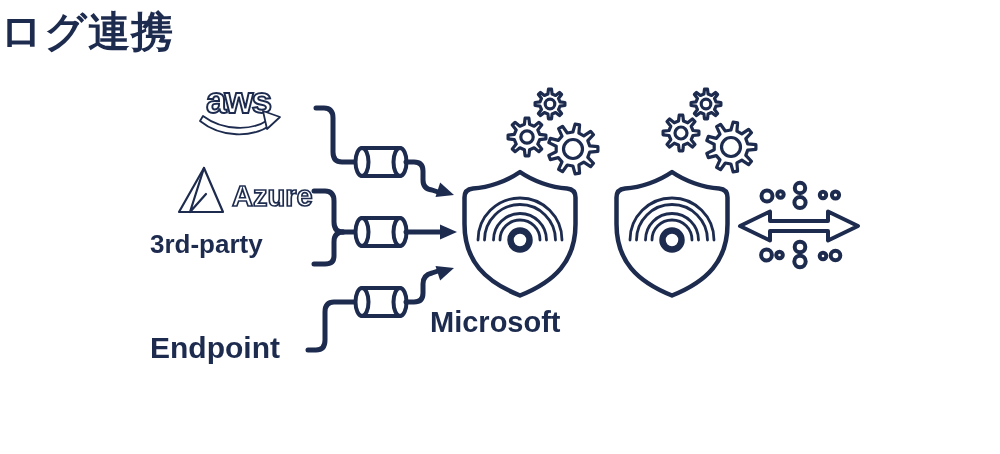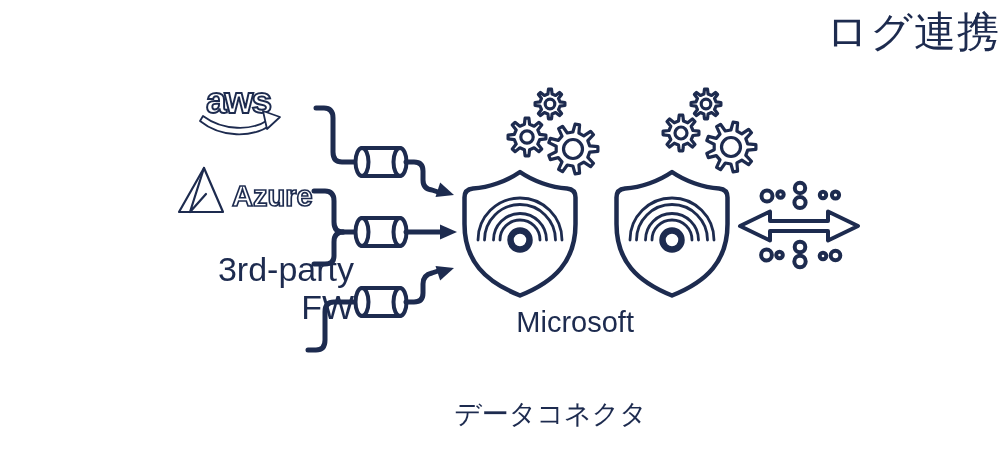--- a/index.html
+++ b/index.html
@@ -2,23 +2,23 @@
 <html style="--ink: #1d2b4f; --bg: #ffffff;"><head>
 <meta charset="utf-8">
 <style>
   html,body{margin:0;padding:0;background:#fff;}
   .stage{
     position:relative;width:1000px;height:454px;overflow:hidden;
     background:var(--bg,#ffffff);
     font-family:"Liberation Sans","DejaVu Sans",sans-serif;
     color:var(--ink,#1d2b4f);
   }
-  .label{position:absolute;text-align:right;font-weight:400;line-height:1.13;margin-left:24px;}
+  .label{position:absolute;text-align:left;font-weight:700;line-height:1.13;}
   #title{left:0;right:0;top:8px;font-size:42px;letter-spacing:1px;}
-  #lbl-3rd{left:150px;width:180px;top:250px;font-size:34px;}
+  #lbl-3rd{left:150px;width:180px;top:230px;font-size:26px;}
   #lbl-endpoint{left:150px;width:180px;top:331px;font-size:30px;}
   #lbl-ms{left:430px;width:180px;top:306px;font-size:29px;}
   #cap-src{left:140px;width:200px;top:399px;font-size:27px;}
   #cap-conn{left:418px;width:205px;top:399px;font-size:27px;}
   svg.diagram{position:absolute;left:0;top:0;}
   .stroke{fill:none;stroke:var(--ink,#1d2b4f);stroke-linecap:round;stroke-linejoin:round;}
   .fillw{fill:#ffffff;stroke:var(--ink,#1d2b4f);stroke-linejoin:round;}
   .solid{fill:var(--ink,#1d2b4f);stroke:none;}
   .wordmark{fill:#ffffff;stroke:var(--ink,#1d2b4f);font-family:"Liberation Sans","DejaVu Sans",sans-serif;}
 </style>
@@ -131,23 +131,22 @@
         <circle cx="823" cy="256" r="3.3"></circle>
           <circle cx="835.5" cy="255.5" r="4.8"></circle>
       </g>
     </g>
   </svg>
 
   <div class="label" id="title">ログ連携</div>
 
   <div class="label" id="lbl-3rd">
     <div>3rd-party</div>
-    <div>FW</div>
   </div>
 
+  <div class="label" id="lbl-endpoint">Endpoint</div>
 
   <div class="label" id="lbl-ms">
     <div>Microsoft</div>
   </div>
 
 
-  <div class="label" id="cap-conn">データコネクタ</div>
 </div>
 
 </body></html>

